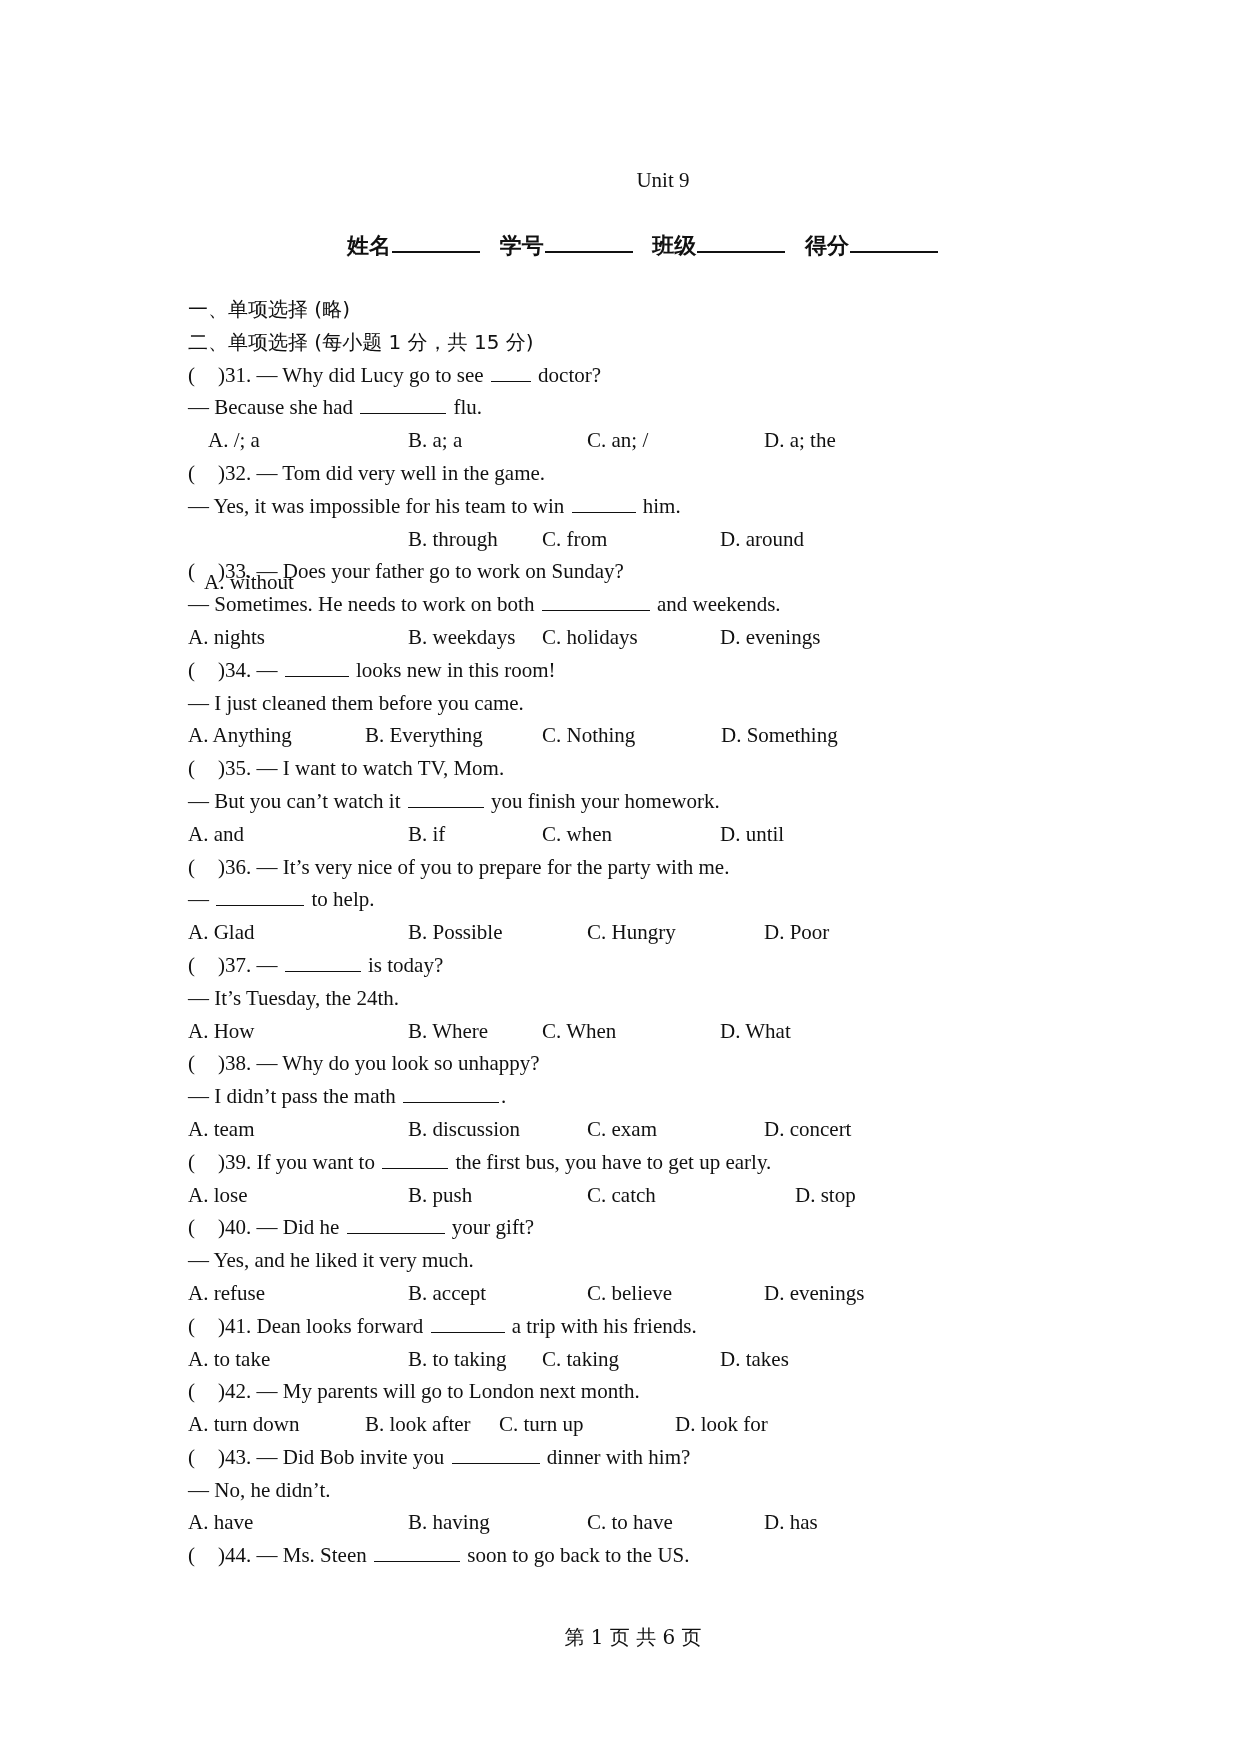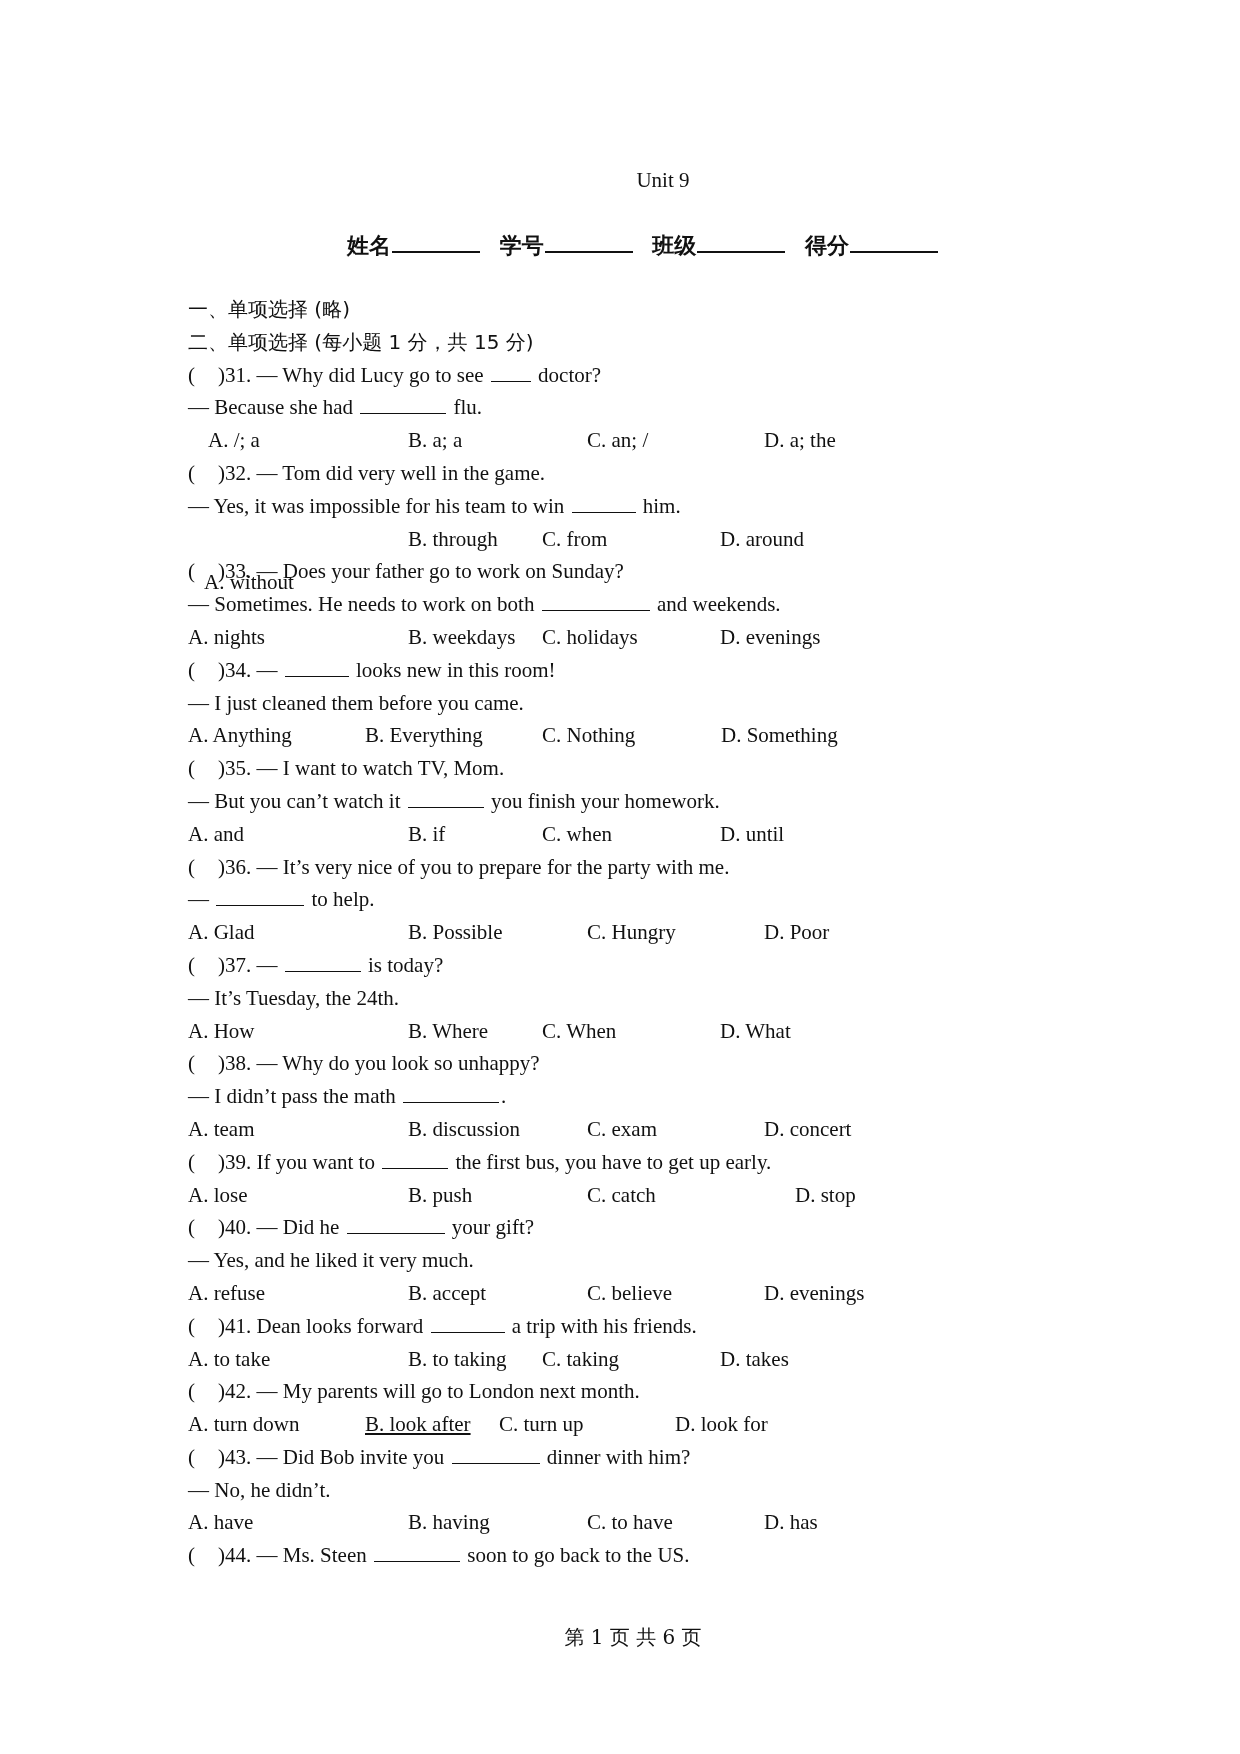--- a/index.html
+++ b/index.html
@@ -144,21 +144,21 @@
             <span class="opt" style="left: 0px;">A. to take</span>
             <span class="opt" style="left: 220px;">B. to taking</span>
             <span class="opt" style="left: 354px;">C. taking</span>
             <span class="opt" style="left: 532px;">D. takes</span>
           </div>
         </div>
         <div>
           <div class="line"><span class="paren">(</span><span>)42. </span><span>— My parents will go to London next month.</span></div>
           <div class="opts">
             <span class="opt" style="left: 0px;">A. turn down</span>
-            <span class="opt" style="left: 177px; text-decoration: underline;">B. look after</span>
+            <span class="opt" style="left: 177px;">B. look after</span>
             <span class="opt" style="left: 311px;">C. turn up</span>
             <span class="opt" style="left: 487px;">D. look for</span>
           </div>
         </div>
         <div>
           <div class="line"><span class="paren">(</span><span>)43. </span><span>— Did Bob invite you </span><span class="blank-u" style="width: 88px;"></span><span> dinner with him?</span></div>
           <div class="line"><span>— No, he didn’t.</span></div>
           <div class="opts">
             <span class="opt" style="left: 0px;">A. have</span>
             <span class="opt" style="left: 220px;">B. having</span>

